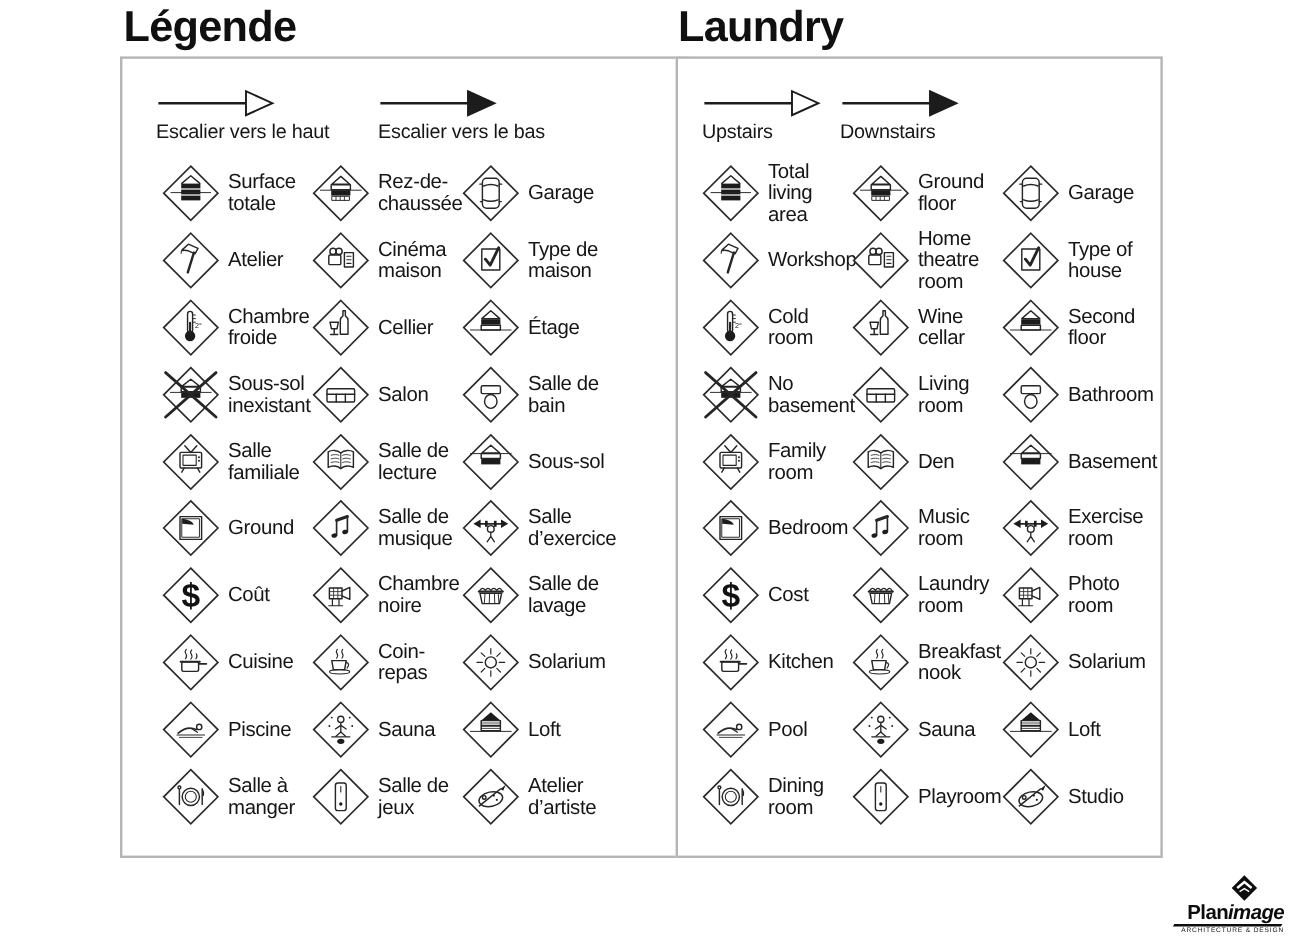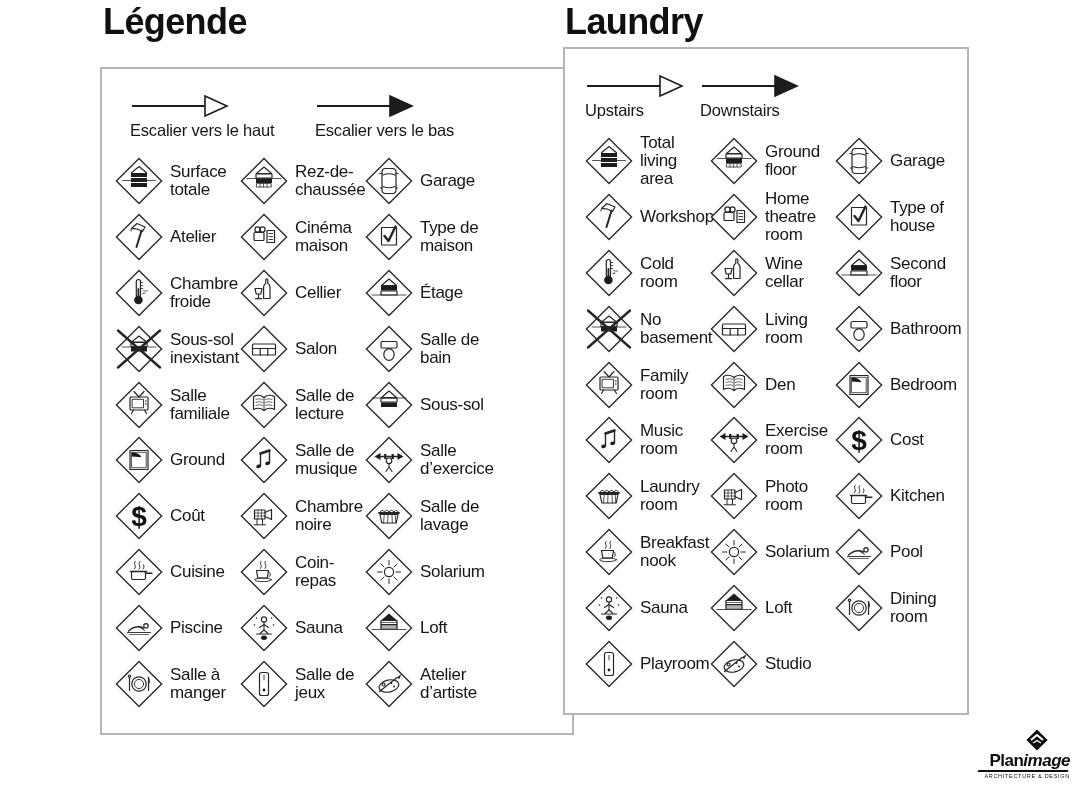--- a/index.html
+++ b/index.html
@@ -12,34 +12,34 @@
   .sheet-title{
     position:absolute;top:1px;margin:0;
     font-size:36px;font-weight:bold;letter-spacing:-0.6px;color:#101010;
   }
   #title-fr{left:103px;}
   #title-en{left:565px;}
   .panel{
     position:absolute;top:47px;height:668px;
     background:#fff;border:2px solid #b5b5b5;box-sizing:border-box;
   }
-  #panel-fr{left:100px;width:474px;margin-top:20px;}
+  #panel-fr{left:100px;width:474px;}
   #panel-en{left:563px;width:406px;}
   .arrow-item{position:absolute;top:24px;}
   #panel-fr .arrow-item.a0{left:28px;}
   #panel-fr .arrow-item.a1{left:213px;}
   #panel-en .arrow-item.a0{left:20px;}
   #panel-en .arrow-item.a1{left:135px;}
   .arrow-svg{display:block;width:100px;height:26px;}
   .arrow-label{font-size:16.5px;line-height:17px;margin-top:3px;color:#161616;letter-spacing:-0.2px;white-space:nowrap;}
   .grid{
     position:absolute;top:84px;
     display:grid;grid-template-columns:125px 125px 125px;grid-auto-rows:55.9px;
   }
-  #panel-fr .grid{left:13px;}
+  #panel-fr .grid{left:33px;}
   #panel-en .grid{left:20px;}
   .cell{display:flex;align-items:center;gap:7px;}
   .dicon{width:48px;height:48px;flex:0 0 48px;}
   .dshape{fill:#ffffff;stroke:#2c2c2c;stroke-width:1.4;}
   .lbl{width:78px;font-size:17px;line-height:18px;letter-spacing:-0.3px;color:#161616;}
   
   .logo{position:absolute;right:10px;bottom:6px;width:100px;text-align:right;}
   .logo-mark{display:block;margin:0 auto -2px 52px;width:30px;height:30px;}
   .logo-word{font-size:17px;line-height:16px;color:#0d0d0d;white-space:nowrap;position:relative;}
   .logo-plan{font-weight:bold;letter-spacing:-0.5px;}
@@ -586,20 +586,27 @@
       <div class="cell">
         <svg viewBox="0 0 48 48" class="dicon">
           <path d="M24 1.4 L46.6 24 L24 46.6 L1.4 24 Z" class="dshape"></path>
           <use href="#sym-book" xlink:href="#sym-book"></use>
         </svg>
         <div class="lbl">Den</div>
       </div>
       <div class="cell">
         <svg viewBox="0 0 48 48" class="dicon">
           <path d="M24 1.4 L46.6 24 L24 46.6 L1.4 24 Z" class="dshape"></path>
+          <use href="#sym-stack-basement" xlink:href="#sym-stack-basement"></use>
+        </svg>
+        <div class="lbl">Basement</div>
+      </div>
+      <div class="cell">
+        <svg viewBox="0 0 48 48" class="dicon">
+          <path d="M24 1.4 L46.6 24 L24 46.6 L1.4 24 Z" class="dshape"></path>
           <use href="#sym-bed" xlink:href="#sym-bed"></use>
         </svg>
         <div class="lbl">Bedroom</div>
       </div>
       <div class="cell">
         <svg viewBox="0 0 48 48" class="dicon">
           <path d="M24 1.4 L46.6 24 L24 46.6 L1.4 24 Z" class="dshape"></path>
           <use href="#sym-music-notes" xlink:href="#sym-music-notes"></use>
         </svg>
         <div class="lbl">Music room</div>

